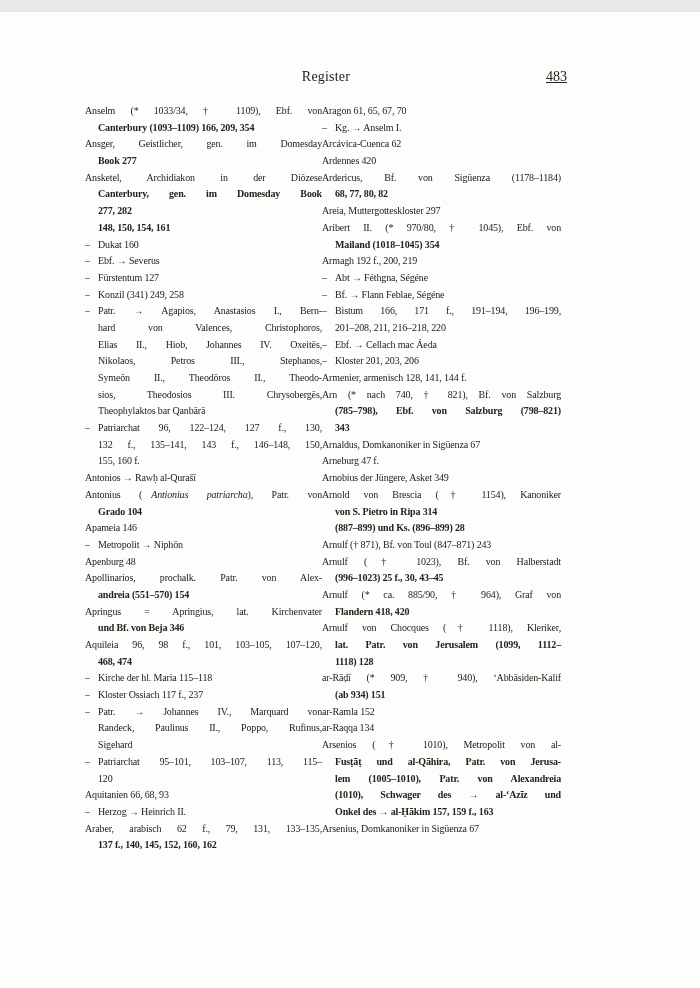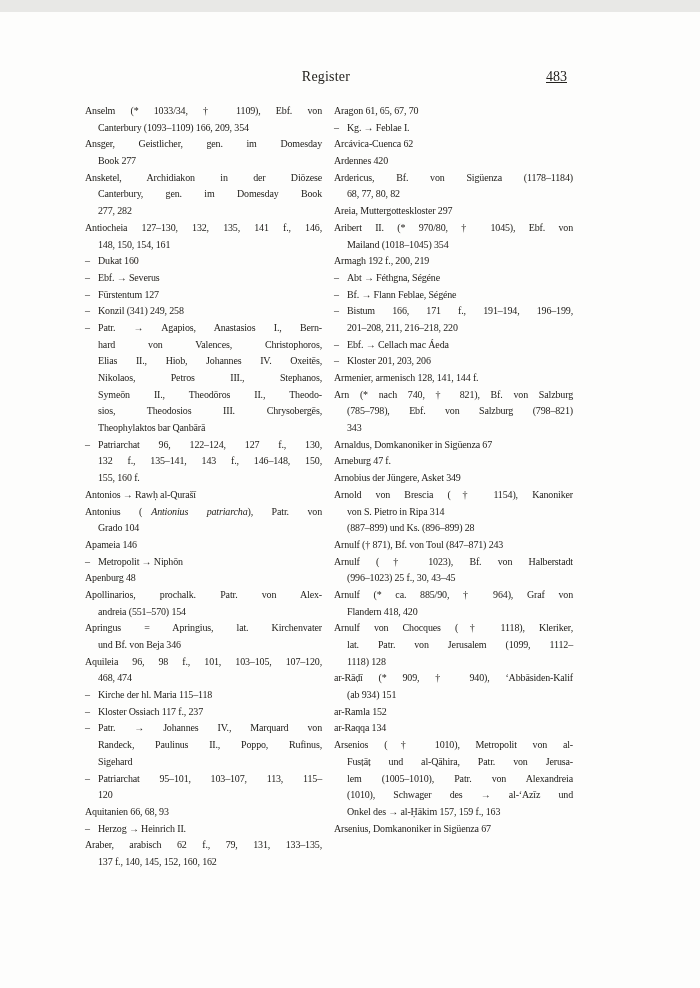--- a/index.html
+++ b/index.html
@@ -20,24 +20,24 @@
   }
   .page-number {
     position: absolute; left: 0; top: 0; width: 100%;
     text-align: right; font-size: 14px; text-decoration: underline;
   }
   .col {
     position: absolute; top: 91px;
     font-size: 10px; line-height: 16.7px; letter-spacing: -0.15px;
   }
   .col-left  { left: 85px;  width: 237px; }
-  .col-right { left: 334px; width: 239px; }
+  .col-right { left: 322px; width: 239px; }
   .line { white-space: nowrap; height: 16.7px; }
   .j { text-align: justify; text-align-last: justify; }
-  .wrap { padding-left: 13px; }
+  .wrap { padding-left: 13px; font-weight: bold; }
   .sub .line { padding-left: 13px; position: relative; }
   .dash { position: absolute; left: 0; top: 0; }
   .it { font-style: italic; padding-left: 9px; }
 </style>
 </head>
 <body>
 
 <div class="page">
   <div class="running-header">
     <div class="header-title">Register</div>
@@ -51,21 +51,20 @@
       <div class="entry">
         <div class="line j"><span>Ansger, Geistlicher, gen. im Domesday</span></div>
         <div class="line wrap"><span>Book 277</span></div>
       </div>
       <div class="entry">
         <div class="line j"><span>Ansketel, Archidiakon in der Diözese</span></div>
         <div class="line wrap j"><span>Canterbury, gen. im Domesday Book</span></div>
         <div class="line wrap"><span>277, 282</span></div>
       </div>
       <div class="entry">
-        <div class="line j"><span>Antiocheia 127–130, 132, 135, 141 f., 146,</span></div>
         <div class="line wrap"><span>148, 150, 154, 161</span></div>
       </div>
       <div class="entry sub">
         <div class="line"><span class="dash">–</span><span>Dukat 160</span></div>
       </div>
       <div class="entry sub">
         <div class="line"><span class="dash">–</span><span>Ebf. → Severus</span></div>
       </div>
       <div class="entry sub">
         <div class="line"><span class="dash">–</span><span>Fürstentum 127</span></div>
@@ -139,21 +138,21 @@
       <div class="entry">
         <div class="line j"><span>Araber, arabisch 62 f., 79, 131, 133–135,</span></div>
         <div class="line wrap"><span>137 f., 140, 145, 152, 160, 162</span></div>
       </div>
     </div>
   <div class="col col-right">
       <div class="entry">
         <div class="line"><span>Aragon 61, 65, 67, 70</span></div>
       </div>
       <div class="entry sub">
-        <div class="line"><span class="dash">–</span><span>Kg. → Feblae I.</span></div>
+        <div class="line"><span class="dash">–</span><span>Kg. → Anselm I.</span></div>
       </div>
       <div class="entry">
         <div class="line"><span>Arcávica-Cuenca 62</span></div>
       </div>
       <div class="entry">
         <div class="line"><span>Ardennes 420</span></div>
       </div>
       <div class="entry">
         <div class="line j"><span>Ardericus, Bf. von Sigüenza (1178–1184)</span></div>
         <div class="line wrap"><span>68, 77, 80, 82</span></div>

